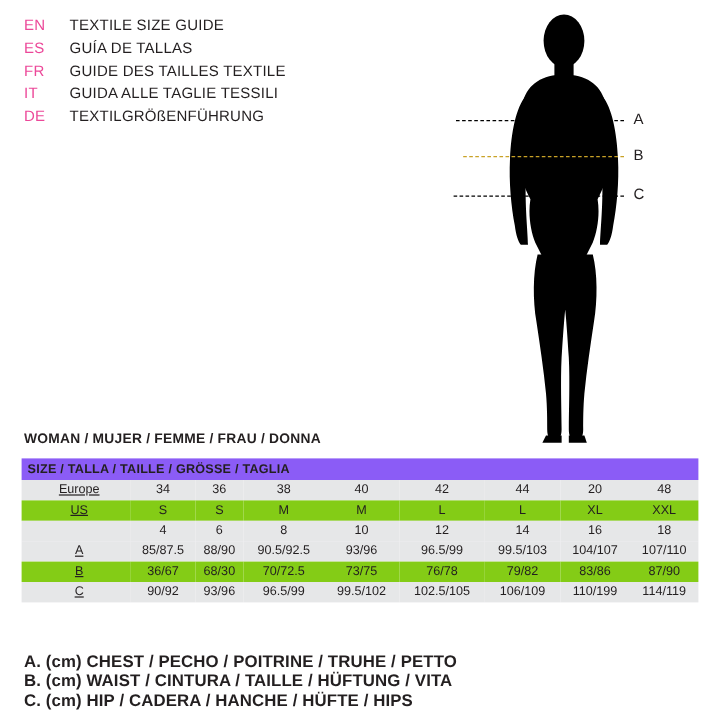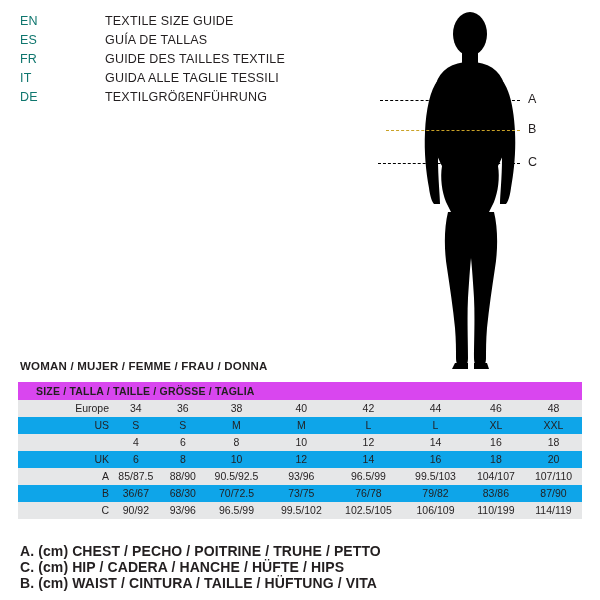--- a/index.html
+++ b/index.html
@@ -31,27 +31,26 @@
   }
   .lang-row {
     display: flex;
     align-items: baseline;
     height: 19px;
   }
   .lang-code {
     width: 38px;
     font-size: 12.5px;
     letter-spacing: 0.2px;
-    color: #0f766e;
+    color: #ec4899;
   }
   .lang-text {
     font-size: 12.5px;
     letter-spacing: 0.2px;
     color: #231f20;
-    margin-left: 47px;
   }
 
   
   .figure-wrap {
     position: absolute;
     right: 8px;
     top: 6px;
     width: 240px;
     height: 370px;
   }
@@ -95,38 +94,39 @@
   }
   .size-table td, .size-table th {
     padding: 0;
     height: 17px;
     line-height: 17px;
     text-align: center;
     font-weight: normal;
     color: #231f20;
   }
   .size-table .rowhead {
-    text-align: right;
+    text-align: center;
     padding-left: 5px;
     width: 86px;
+    text-decoration: underline;
   }
   .row-title td {
-    background: #d946ef;
+    background: #8b5cf6;
     font-weight: bold;
     text-align: left;
-    padding-left: 18px;
+    padding-left: 5px;
     letter-spacing: 0.2px;
     height: 18px;
     line-height: 18px;
   }
   .row-shade td {
     background: #e6e7e8;
   }
   .row-plain td {
-    background: #0ea5e9;
+    background: #84cc16;
   }
 
   
   .footnotes {
     position: absolute;
     left: 20px;
     top: 543px;
     width: 520px;
   }
   .footnote {
@@ -229,21 +229,21 @@
         <td colspan="9">SIZE / TALLA / TAILLE / GRÖSSE / TAGLIA</td>
       </tr>
       <tr class="row-shade">
         <td class="rowhead">Europe</td>
         <td>34</td>
         <td>36</td>
         <td>38</td>
         <td>40</td>
         <td>42</td>
         <td>44</td>
-        <td>46</td>
+        <td>20</td>
         <td>48</td>
       </tr>
       <tr class="row-plain">
         <td class="rowhead">US</td>
         <td>S</td>
         <td>S</td>
         <td>M</td>
         <td>M</td>
         <td>L</td>
         <td>L</td>
@@ -254,31 +254,20 @@
         <td class="rowhead"></td>
         <td>4</td>
         <td>6</td>
         <td>8</td>
         <td>10</td>
         <td>12</td>
         <td>14</td>
         <td>16</td>
         <td>18</td>
       </tr>
-      <tr class="row-plain">
-        <td class="rowhead">UK</td>
-        <td>6</td>
-        <td>8</td>
-        <td>10</td>
-        <td>12</td>
-        <td>14</td>
-        <td>16</td>
-        <td>18</td>
-        <td>20</td>
-      </tr>
       <tr class="row-shade">
         <td class="rowhead">A</td>
         <td>85/87.5</td>
         <td>88/90</td>
         <td>90.5/92.5</td>
         <td>93/96</td>
         <td>96.5/99</td>
         <td>99.5/103</td>
         <td>104/107</td>
         <td>107/110</td>
@@ -303,17 +292,17 @@
         <td>102.5/105</td>
         <td>106/109</td>
         <td>110/199</td>
         <td>114/119</td>
       </tr>
     </tbody>
   </table>
 
   <div class="footnotes">
     <div class="footnote">A. (cm) CHEST / PECHO / POITRINE / TRUHE / PETTO</div>
+    <div class="footnote">B. (cm) WAIST / CINTURA / TAILLE / HÜFTUNG / VITA</div>
     <div class="footnote">C. (cm) HIP / CADERA / HANCHE / HÜFTE / HIPS</div>
-    <div class="footnote">B. (cm) WAIST / CINTURA / TAILLE / HÜFTUNG / VITA</div>
   </div>
 
 </div>
 
 </body></html>

